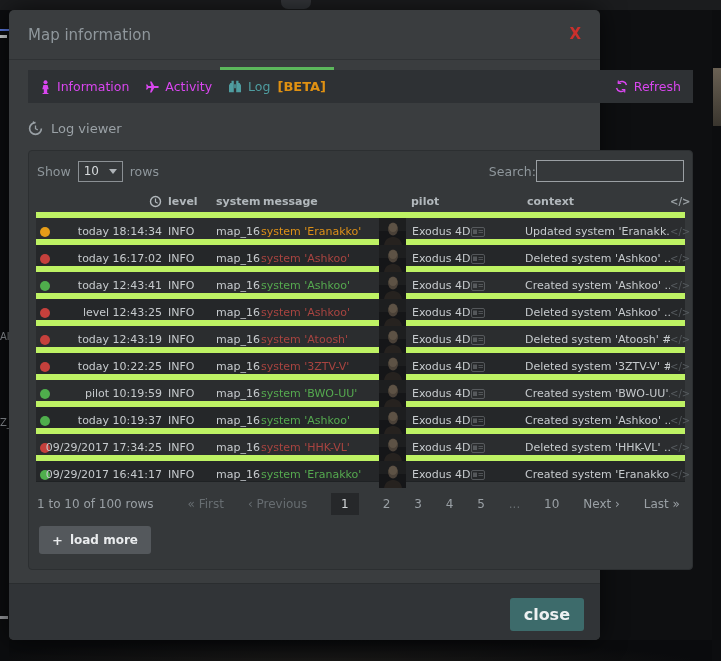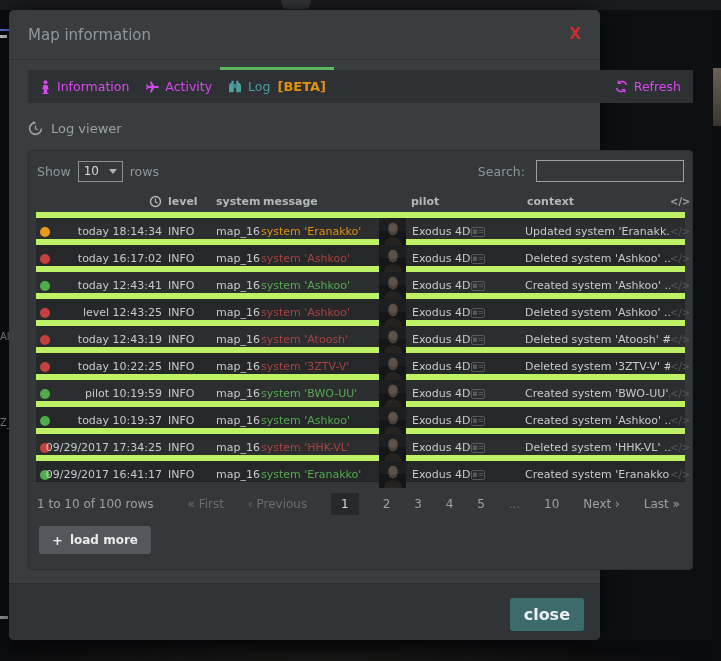--- a/index.html
+++ b/index.html
@@ -33,21 +33,21 @@
   .tab.active::before{content:"";position:absolute;left:-8px;right:-8px;top:-3px;height:3px;background:#5cb85c;}
   .beta{color:#e09112;font-size:13px;font-weight:700;margin-left:1px;}
   .tab-refresh{margin-left:auto;}
 
   .section-head{position:absolute;left:19px;top:111px;display:flex;align-items:center;gap:8px;color:#9aa1a6;font-size:13px;}
 
   .panel{position:absolute;left:19px;top:140px;width:665px;height:420px;background:#35383a;border:1px solid #2c2f31;border-radius:4px;padding:9px 7px 0 7px;}
   .controls{display:flex;align-items:center;font-size:12.5px;color:#8f979c;padding:0 1px;}
   .selectbox{display:flex;align-items:center;justify-content:space-between;width:45px;height:21px;border:1px solid #8b9094;margin:0 7px;padding:0 5px;color:#d6dadc;font-size:12px;cursor:pointer;background:#35383a;}
   .caret{width:0;height:0;border-left:4px solid transparent;border-right:4px solid transparent;border-top:5px solid #aeb3b7;}
-  .searchwrap{margin-left:auto;display:flex;align-items:center;gap:11px;}
+  .searchwrap{margin-left:auto;display:flex;align-items:center;gap:0;}
   .searchwrap input{width:148px;height:22px;background:#35383a;border:1px solid #9ba0a4;color:#d6dadc;font-size:12px;padding:0 5px;outline:none;}
 
   .lv-grid{display:grid;grid-template-columns:26px 104px 48px 47px 118px 30px 116px 145px 16px;align-items:center;}
   .table{margin-top:9px;}
   .lv-head{height:21px;color:#b2b8bc;font-size:11px;font-weight:700;}
   .lv-head .hc{padding-left:2px;}
   .h-time{display:flex;justify-content:flex-end;padding-right:4px;}
   .h-code{color:#9aa0a4;font-size:10px;text-align:right;}
   .lv-row{height:27px;border-top:6px solid #bef264;font-size:11px;color:#c6cacd;cursor:pointer;}
   .lv-row:last-child{border-bottom:1px solid #1f2224;}

